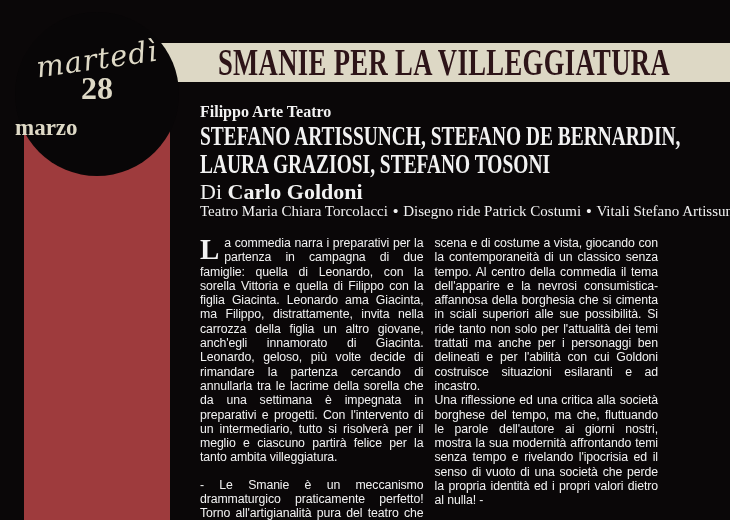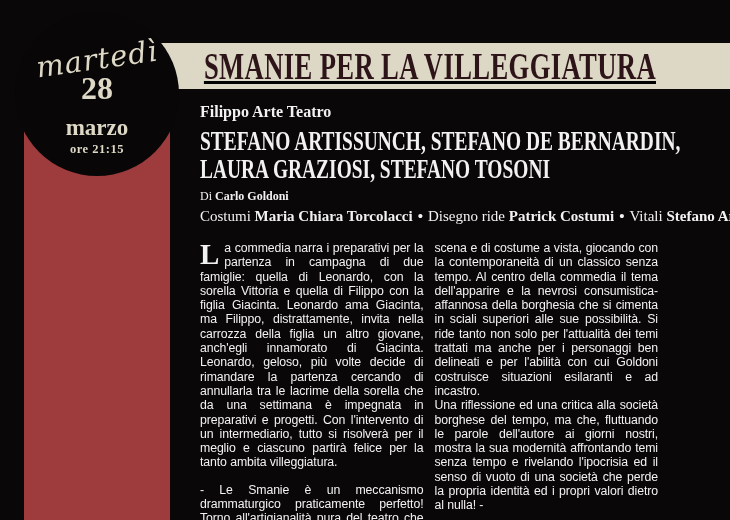--- a/index.html
+++ b/index.html
@@ -14,56 +14,56 @@
   html,body{margin:0;padding:0;background:#000;}
   .poster{
     position:relative;width:730px;height:520px;overflow:hidden;
     background:var(--bg);
     font-family:"Liberation Sans", sans-serif;
   }
   
   .stripe{position:absolute;left:24px;top:68px;width:146px;height:452px;background:var(--stripe);z-index:0;}
   
   .banner{
-    position:absolute;left:130px;top:43px;width:600px;height:46px;
-    background:var(--banner_bg);display:flex;align-items:center;justify-content:center;z-index:1;text-decoration:underline;
+    position:absolute;left:130px;top:43px;width:600px;height:39px;
+    background:var(--banner_bg);display:flex;align-items:center;z-index:1;
   }
   .title{
     font-family:"Liberation Serif", serif;font-weight:bold;font-size:37px;
     color:var(--title_color);white-space:nowrap;letter-spacing:.5px;
     transform:scaleX(.72);transform-origin:center;
   }
   
   .circle{
     position:absolute;left:15px;top:12px;width:164px;height:164px;border-radius:50%;
     background:var(--circle_bg);z-index:2;color:var(--cream);
   }
   .weekday{
     position:absolute;left:4px;top:30px;width:156px;text-align:center;
     font-family:"DejaVu Serif", serif;font-style:italic;font-size:29px;
     letter-spacing:1px;transform:rotate(-8deg);white-space:nowrap;
   }
   .day{position:absolute;top:60px;left:0;width:100%;text-align:center;
     font-family:"Liberation Serif", serif;font-weight:bold;font-size:32px;line-height:1;}
-  .month{position:absolute;top:104px;left:0;width:100%;text-align:center;
+  .month{position:absolute;top:104px;left:0;width:100%;
     font-family:"Liberation Serif", serif;font-weight:bold;font-size:23px;line-height:1;}
   .time{position:absolute;top:131px;left:0;width:100%;text-align:center;
     font-family:"Liberation Serif", serif;font-weight:bold;font-size:12.5px;line-height:1;letter-spacing:.5px;}
   
   .content{position:absolute;left:200px;top:102px;width:458px;color:var(--text_color);z-index:1;}
   .company{font-family:"Liberation Serif", serif;font-weight:bold;font-size:16px;line-height:20px;}
-  .cast{margin-top:5px;}
+  .cast{}
   .cast-line{
     font-family:"Liberation Serif", serif;font-weight:bold;font-size:27px;line-height:28px;
     white-space:nowrap;transform:scaleX(.72);transform-origin:left center;letter-spacing:0;
   }
-  .author{font-family:"Liberation Serif", serif;font-size:12px;line-height:19px;margin-top:4px;}
+  .author{font-family:"Liberation Serif", serif;font-size:22px;line-height:19px;margin-top:4px;}
   .author b{font-weight:bold;}
   .credits{font-family:"Liberation Serif", serif;font-size:15px;line-height:17px;margin-top:2px;white-space:nowrap;}
-  .credits b{font-weight:bold;margin-top:20px;}
+  .credits b{font-weight:normal;margin-top:20px;}
   .credits .sep{display:inline-block;margin:0 5px;font-weight:bold;}
   .columns{display:flex;gap:11px;margin-top:16px;}
   .col{flex:1;text-align:justify;font-size:12.3px;line-height:14.3px;letter-spacing:-.1px;}
   .col p{margin:0;}
   .col p.gap{margin-top:13px;}
   .dropcap{
     float:left;font-family:"Liberation Serif", serif;font-weight:bold;
     font-size:29px;line-height:24px;padding:1px 5px 0 0;
   }
 </style>
@@ -75,35 +75,34 @@
   <div class="stripe"></div>
 
   <div class="banner">
     <div class="title">SMANIE PER LA VILLEGGIATURA</div>
   </div>
 
   <div class="circle">
     <div class="weekday">martedì</div>
     <div class="day">28</div>
     <div class="month">marzo</div>
-    <div class="time">ore 21:15</div>
   </div>
 
   <div class="content">
 
     <div class="company">Filippo Arte Teatro</div>
 
     <div class="cast">
       <div class="cast-line">STEFANO ARTISSUNCH, STEFANO DE BERNARDIN,</div>
       <div class="cast-line">LAURA GRAZIOSI, STEFANO TOSONI</div>
     </div>
 
     <div class="author"><span>Di </span><b>Carlo Goldoni</b></div>
 
-    <div class="credits"><span>Costumi </span><b>Maria Chiara Torcolacci</b><span class="sep">•</span><span>Disegno ride </span><b>Patrick Costumi</b><span class="sep">•</span><span>Vitali </span><b>Stefano Artissunch</b></div>
+    <div class="credits"><span>Teatro </span><b>Maria Chiara Torcolacci</b><span class="sep">•</span><span>Disegno ride </span><b>Patrick Costumi</b><span class="sep">•</span><span>Vitali </span><b>Stefano Artissunch</b></div>
 
     <div class="columns">
       <div class="col">
         <p><span class="dropcap">L</span><span>a commedia narra i preparativi per la partenza in campagna di due famiglie: quella di Leonardo, con la sorella Vittoria e quella di Filippo con la figlia Giacinta. Leonardo ama Giacinta, ma Filippo, distrattamente, invita nella carrozza della figlia un altro giovane, anch'egli innamorato di Giacinta. Leonardo, geloso, più volte decide di rimandare la partenza cercando di annullarla tra le lacrime della sorella che da una settimana è impegnata in preparativi e progetti. Con l'intervento di un intermediario, tutto si risolverà per il meglio e ciascuno partirà felice per la tanto ambita villeggiatura.</span></p>
         <p class="gap">- Le Smanie è un meccanismo drammaturgico praticamente perfetto! Torno all'artigianalità pura del teatro che mette al centro della scena l'attore e la sua fisicità con cambi di</p>
       </div>
       <div class="col">
         <p>scena e di costume a vista, giocando con la contemporaneità di un classico senza tempo. Al centro della commedia il tema dell'apparire e la nevrosi consumistica-affannosa della borghesia che si cimenta in sciali superiori alle sue possibilità. Si ride tanto non solo per l'attualità dei temi trattati ma anche per i personaggi ben delineati e per l'abilità con cui Goldoni costruisce situazioni esilaranti e ad incastro.</p>
         <p>Una riflessione ed una critica alla società borghese del tempo, ma che, fluttuando le parole dell'autore ai giorni nostri, mostra la sua modernità affrontando temi senza tempo e rivelando l'ipocrisia ed il senso di vuoto di una società che perde la propria identità ed i propri valori dietro al nulla! -</p>
 

